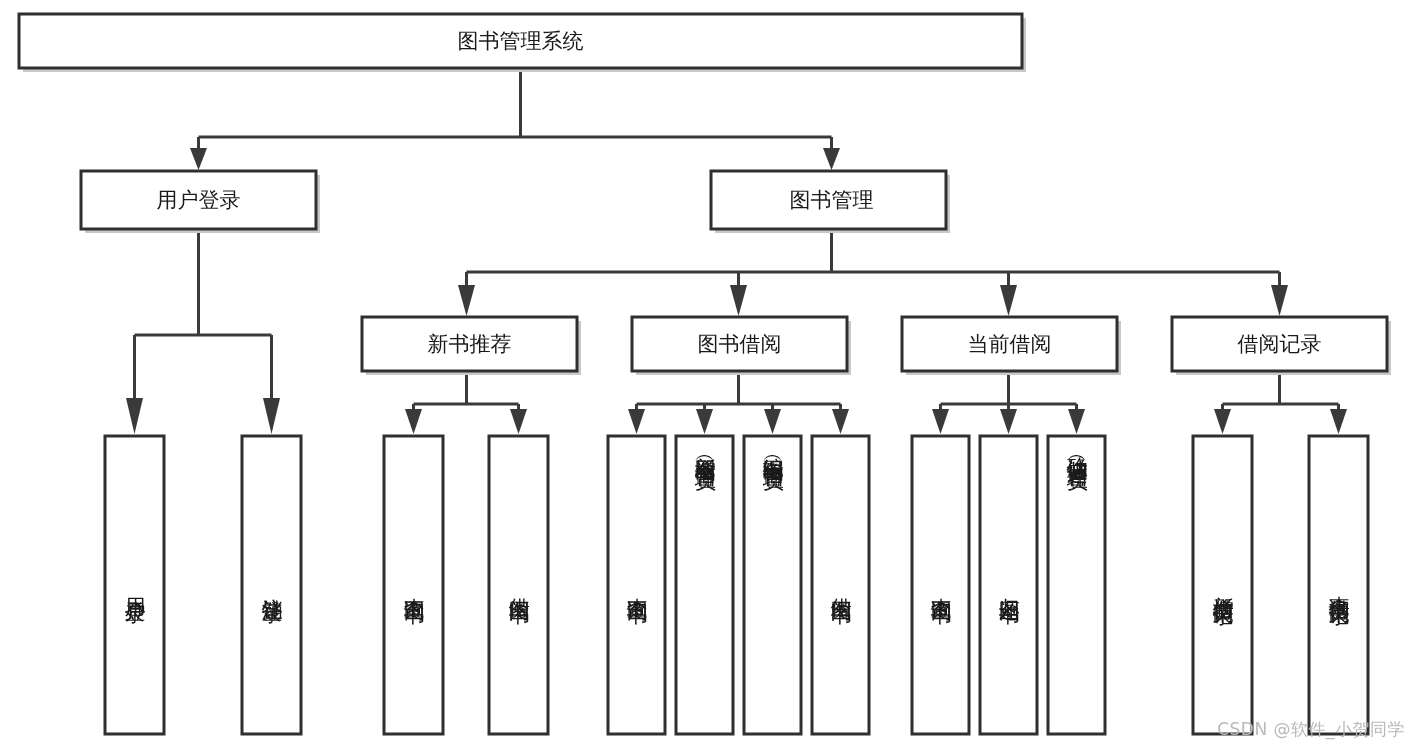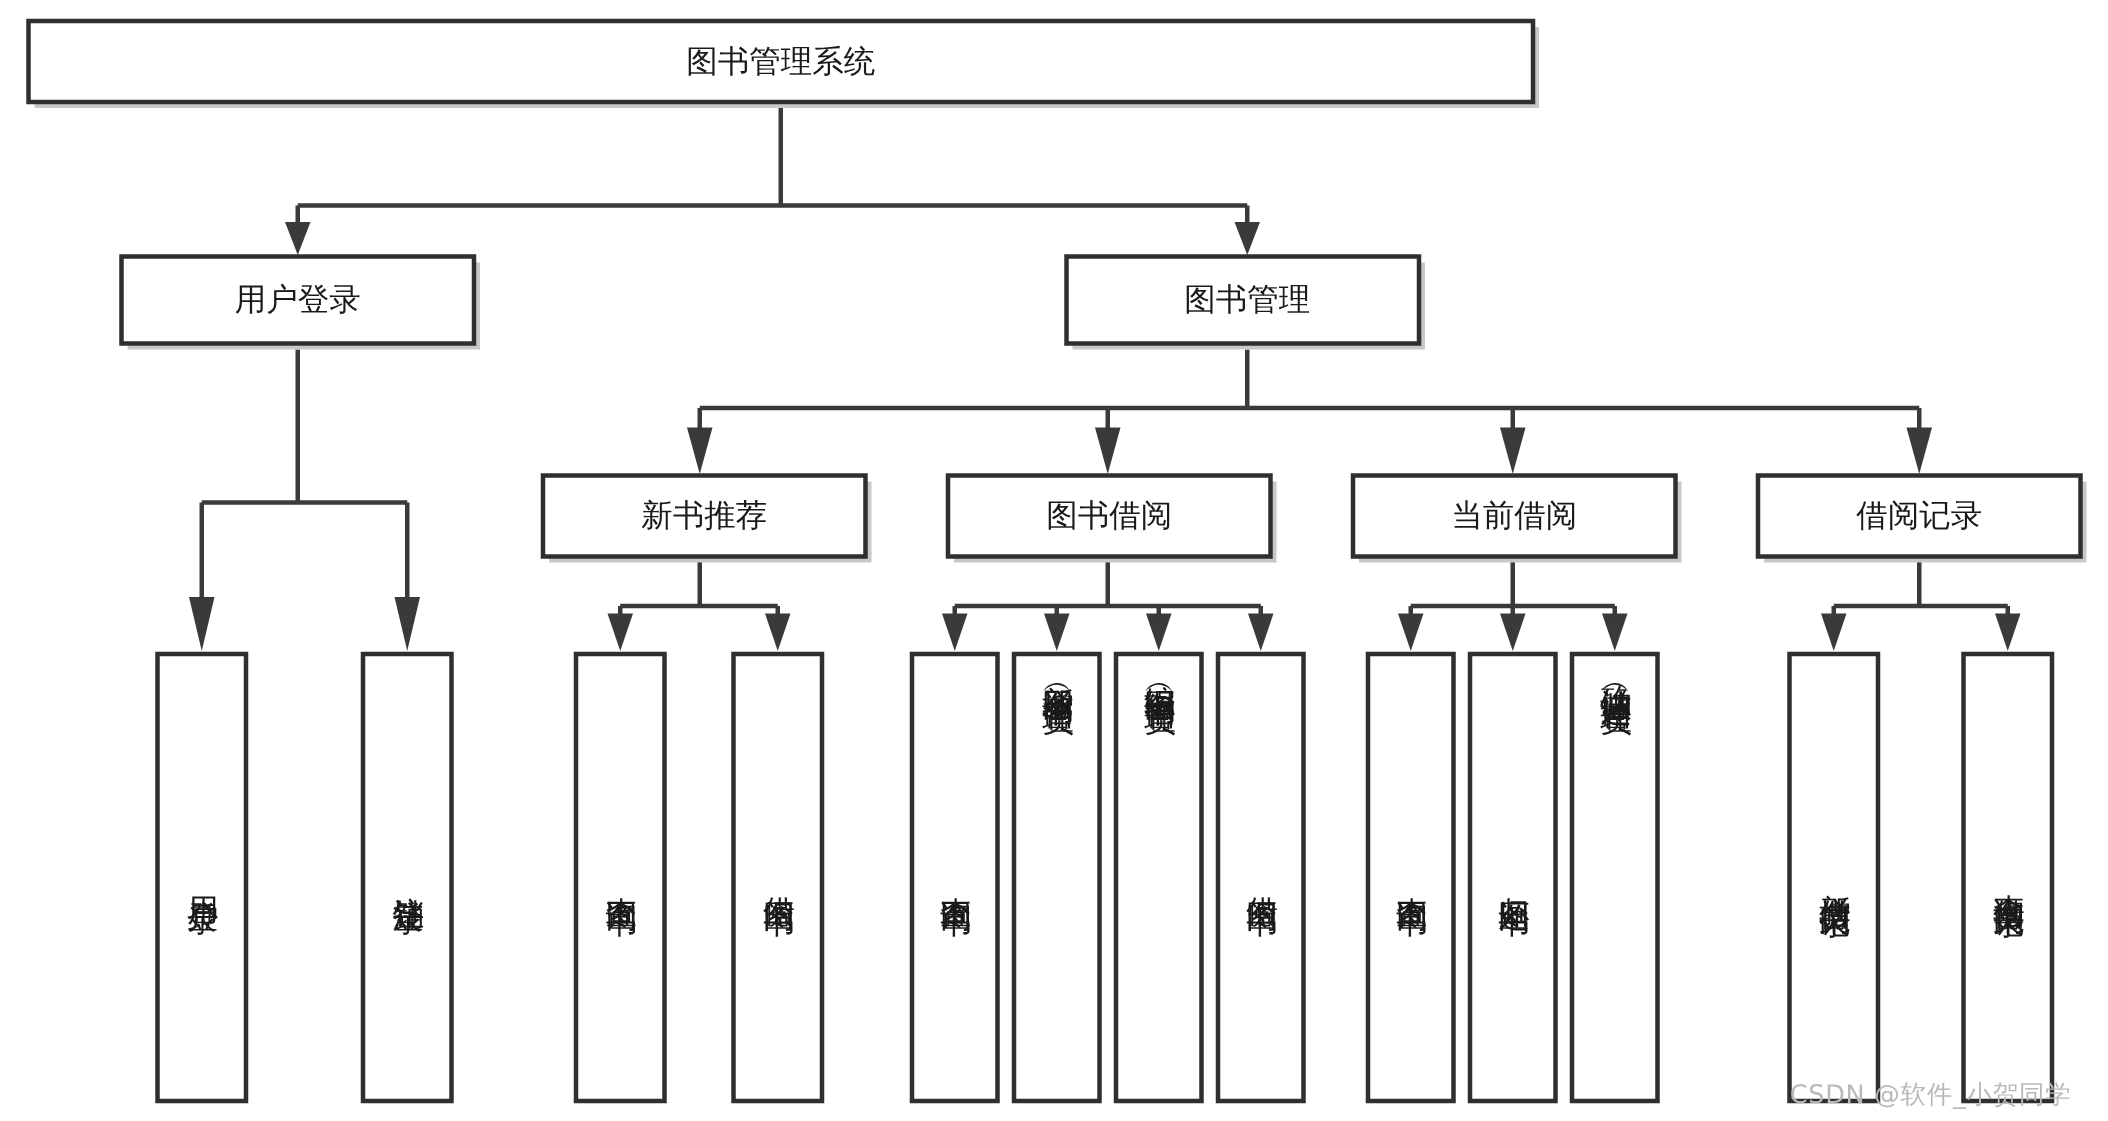--- a/index.html
+++ b/index.html
@@ -67,21 +67,21 @@
     font-family: "DejaVu Sans", "Liberation Sans", sans-serif;
     font-size: 21px;
     line-height: 1.12;
     color: #1a1a1a;
     letter-spacing: 2px;
     white-space: nowrap;
     text-align: center;
   }
   .watermark {
     position: absolute;
-    right: 24px;
+    right: 0;
     bottom: 6px;
     font-family: "DejaVu Sans", "Liberation Sans", sans-serif;
     font-size: 17px;
     color: #b9b9b9;
     white-space: nowrap;
     letter-spacing: 0.5px;
   }
 </style>
 </head>
 <body>

